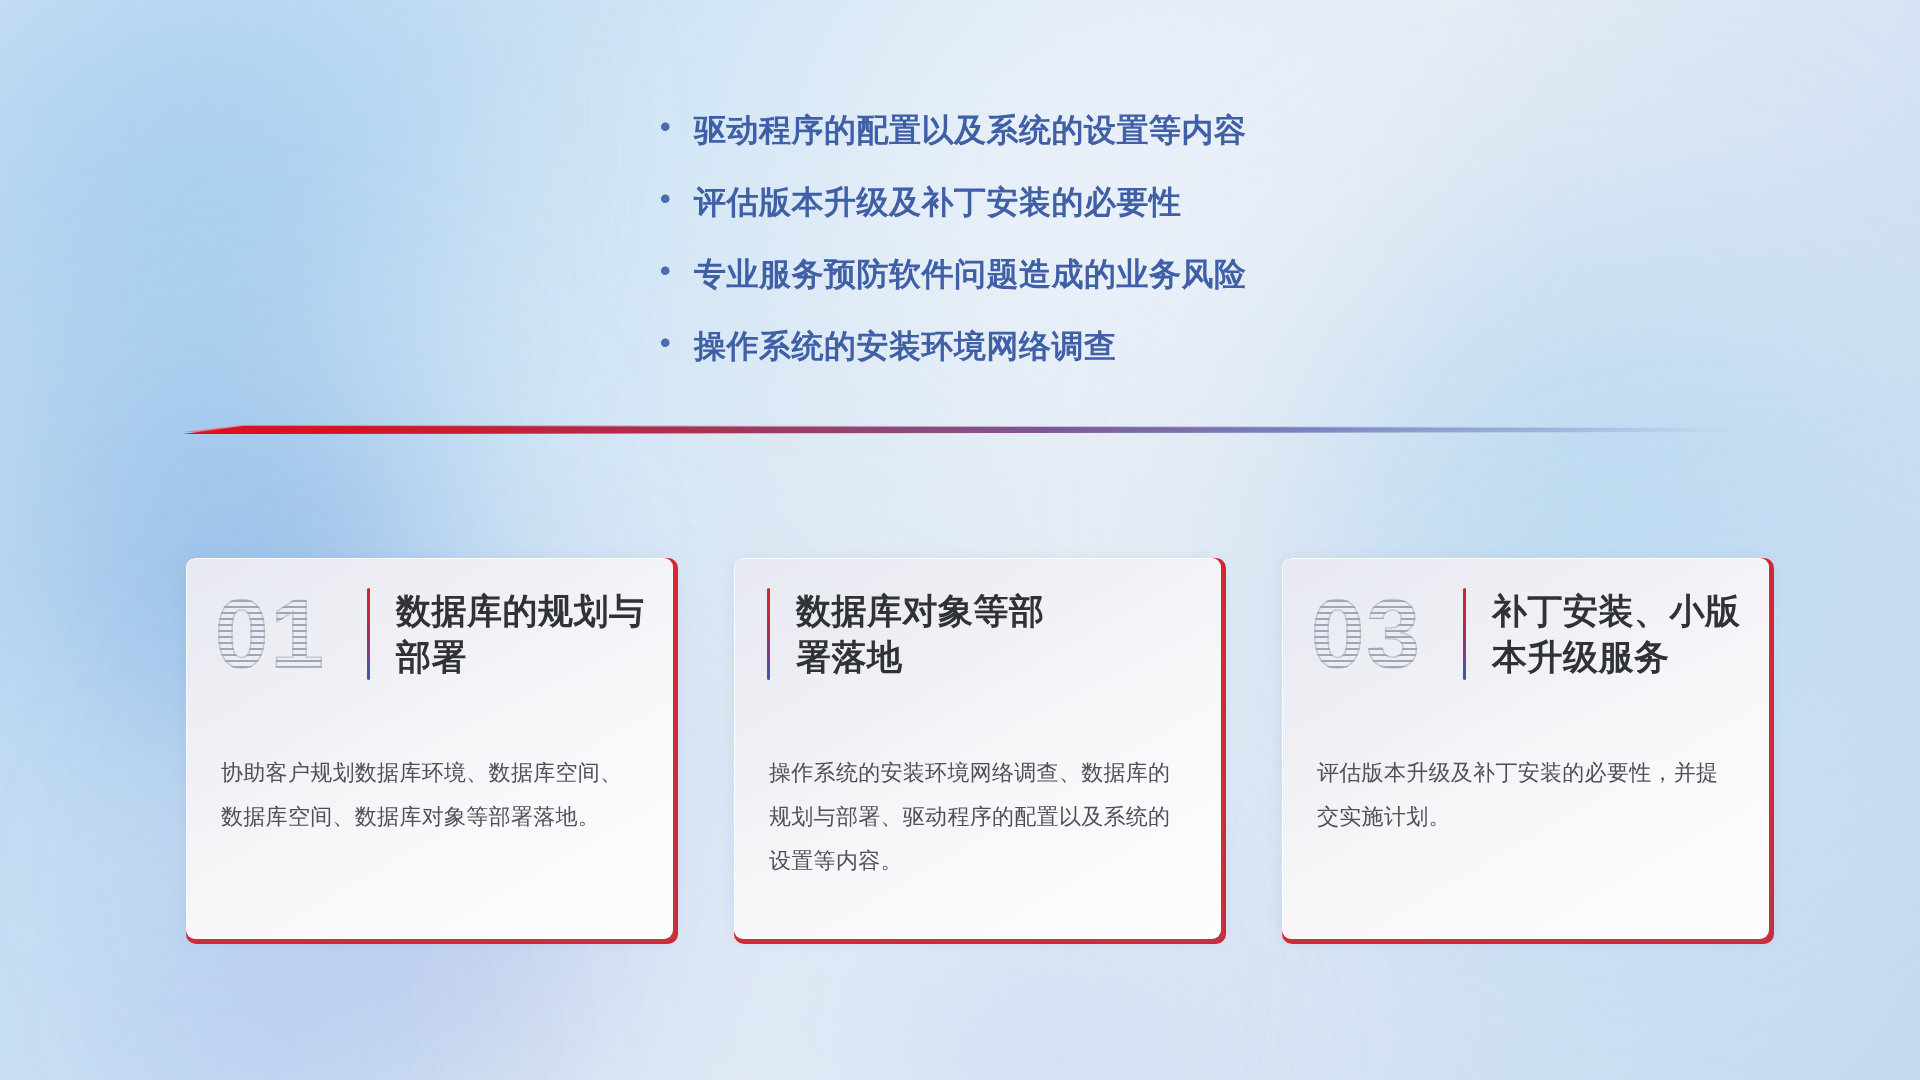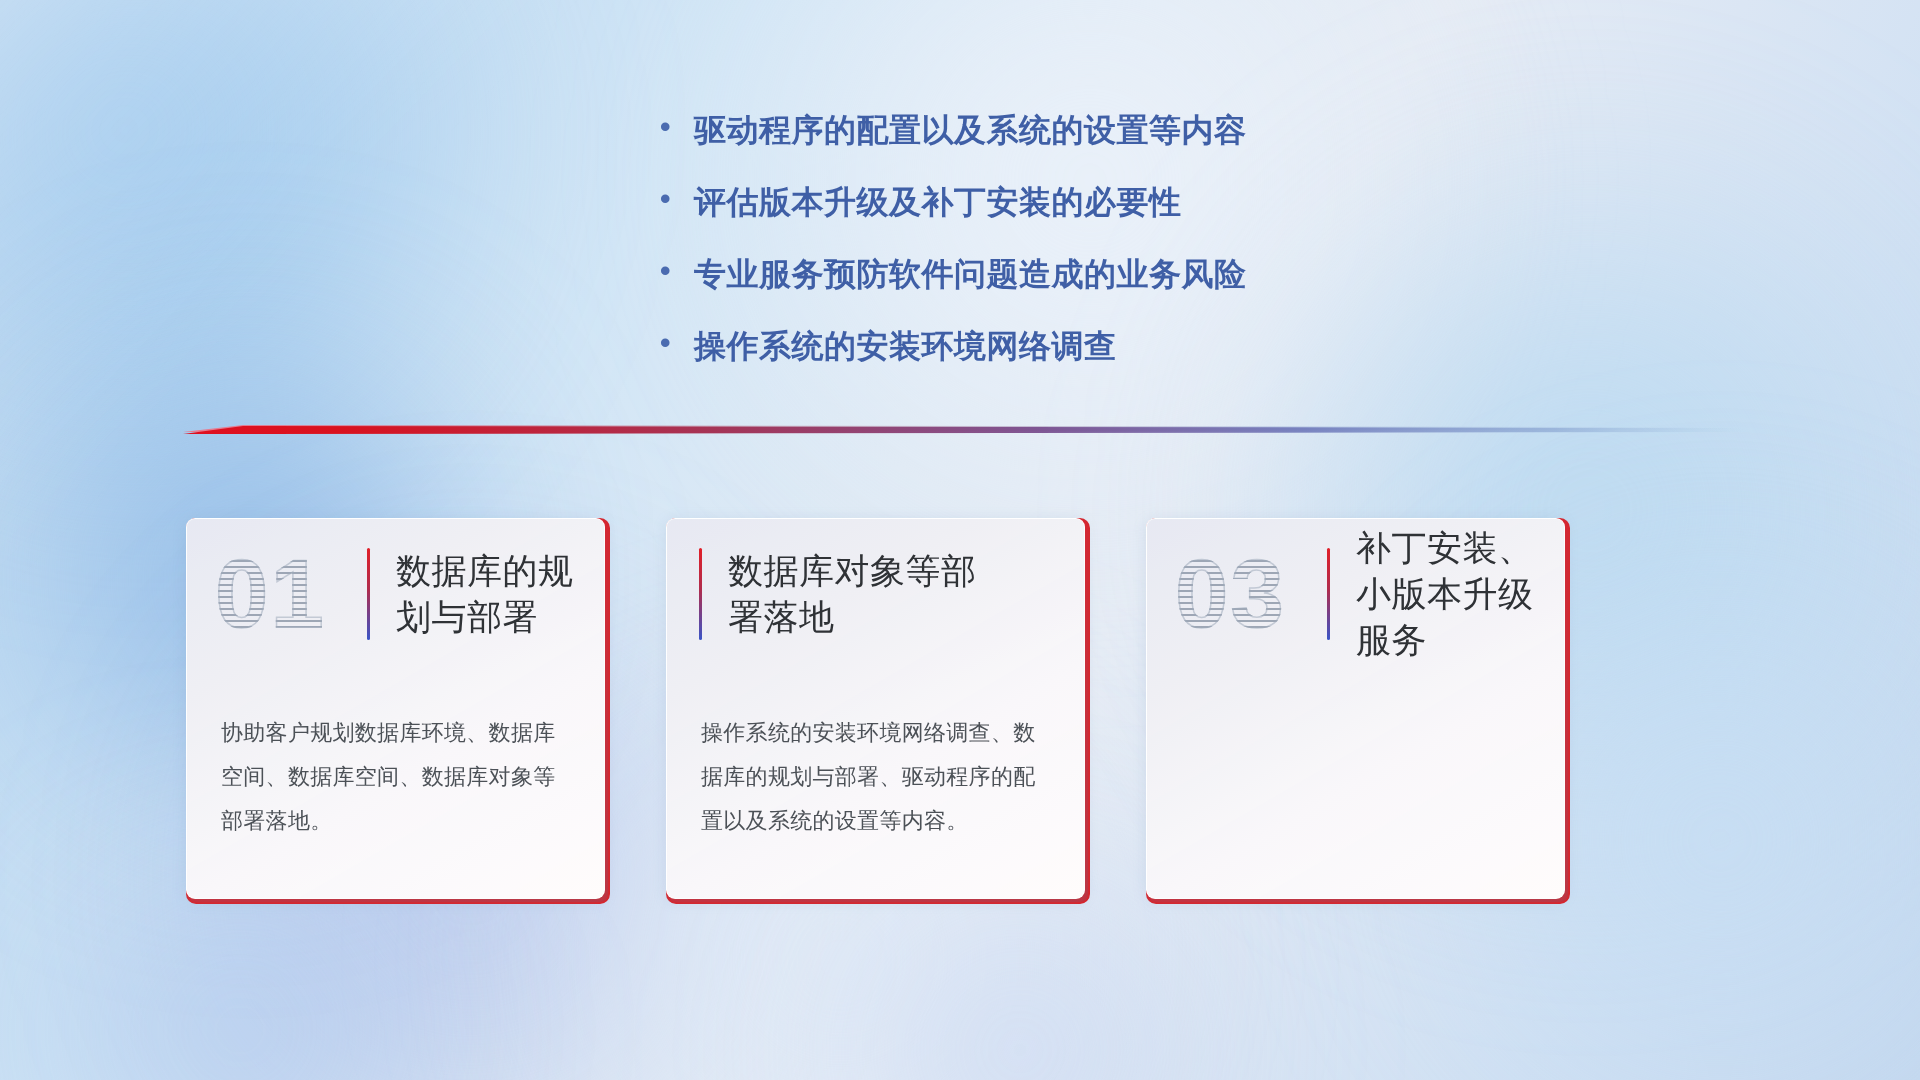--- a/index.html
+++ b/index.html
@@ -76,22 +76,23 @@
   .divider-wrap { position:absolute; left:183px; top:418px; width:1560px; height:26px; z-index:5; }
   .divider-wrap svg { display:block; }
 
   
   .cards {
     position:absolute; left:186px; top:518px;
     display:flex; gap:56px; z-index:5;
   }
   .card {
     position:relative;
-    width:424px; height:386px;
+    width:492px; height:386px;
     border-radius:0;
+    margin-top:40px;
   }
   .card-accent {
     position:absolute; inset:0;
     border-radius:10px;
     border:2px solid #d8232a;
     background:linear-gradient(160deg,#e21b26 0%,#d7232c 40%,#c0303c 100%);
   }
   .card-face {
     position:absolute;
     left:0; top:0; right:5px; bottom:5px;
@@ -133,21 +134,21 @@
     user-select:none;
   }
   .card-sep {
     width:3px; height:92px; flex:0 0 3px;
     margin:0 26px 0 4px;
     background:linear-gradient(to bottom,#e11f28 0%,#b02c4d 45%,#3a55c8 100%);
     border-radius:2px;
   }
   .card-title {
     font-size:35px;
-    font-weight:400;
+    font-weight:700;
     line-height:1.32;
     color:#2f3236;
     letter-spacing:.5px;
     max-width:250px;
   }
   .card-body {
     padding:42px 34px 0 34px;
     font-size:22px;
     line-height:2.0;
     color:#4c5157;
@@ -240,16 +241,17 @@
   </div>
 
   <div class="card">
     <div class="card-accent"></div>
     <div class="card-face">
       <div class="card-head">
         <div class="card-num">03</div>
         <div class="card-sep"></div>
         <div class="card-title">补丁安装、小版本升级服务</div>
       </div>
+      <div class="card-body">评估版本升级及补丁安装的必要性，并提交实施计划。</div>
     </div>
   </div>
 
 </div>
 
 </body></html>

